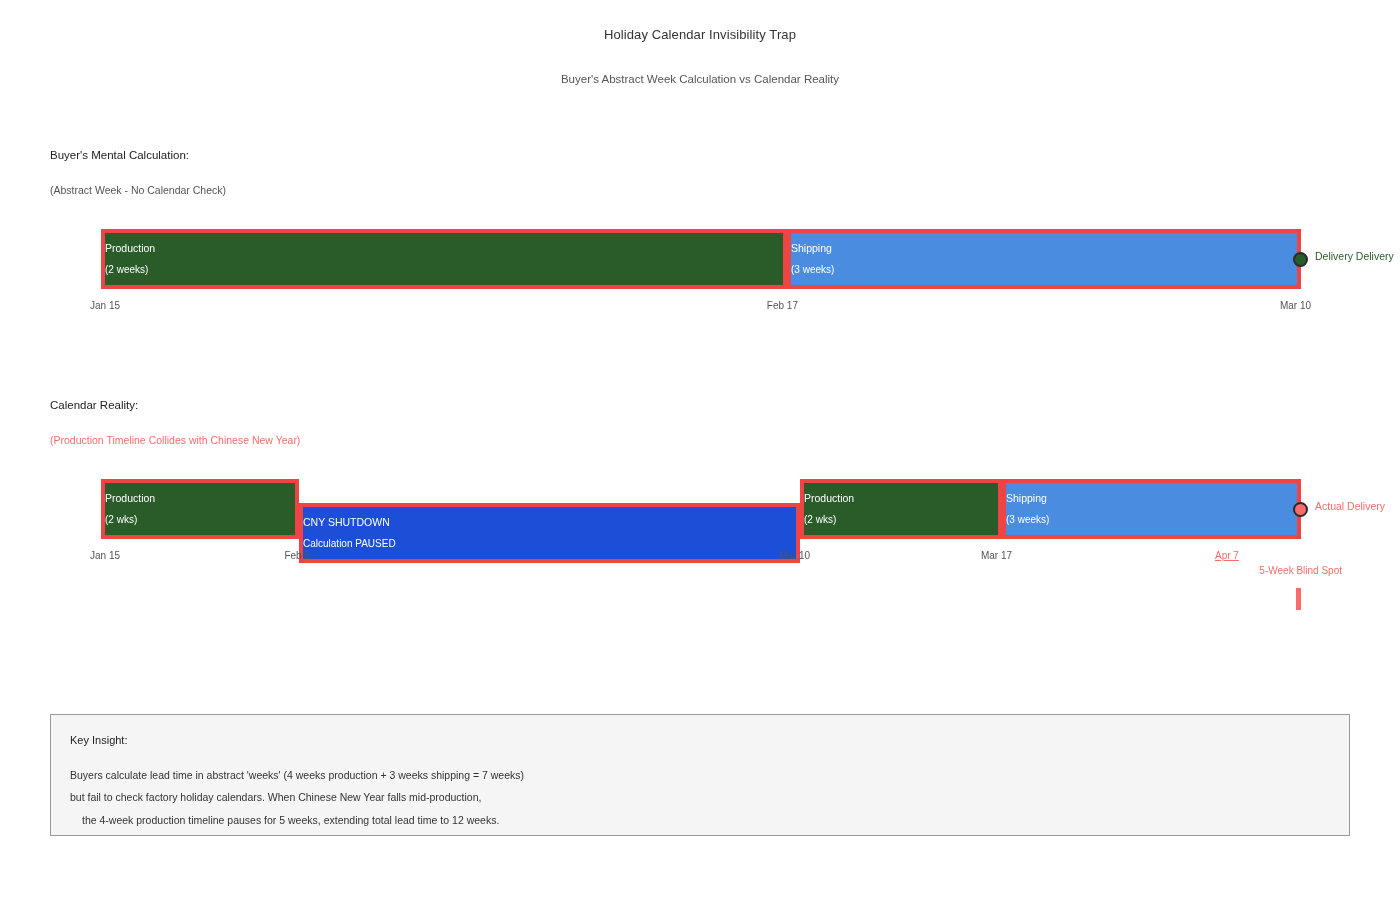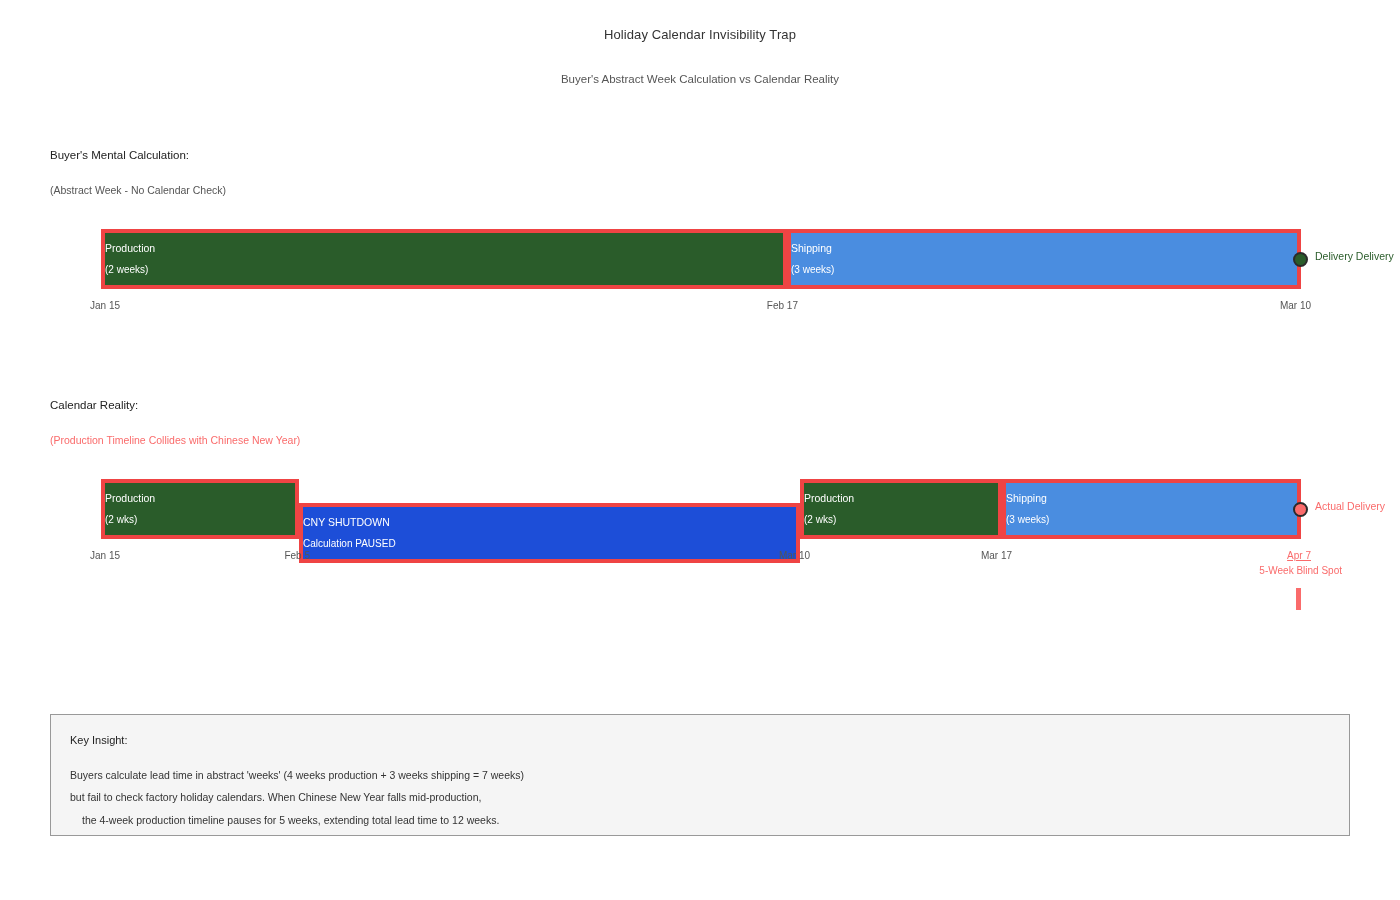--- a/index.html
+++ b/index.html
@@ -175,21 +175,21 @@
     <span class="bar-sub">(3 weeks)</span>
   </div>
 
   <div class="abs marker-dot" style="left:1293px; top:502px; background:#fa6b6b;"></div>
   <div class="abs marker-text" style="left:1315px; top:500px; color:#fa6b6b;">Actual Delivery</div>
 
   <div class="abs tick-label" style="left:90px; top:550px;">Jan 15</div>
   <div class="abs tick-label" style="left:220px; top:550px; width:90px; text-align:right;">Feb 5</div>
   <div class="abs tick-label" style="left:720px; top:550px; width:90px; text-align:right;">Mar 10</div>
   <div class="abs tick-label" style="left:920px; top:550px; width:92px; text-align:right;">Mar 17</div>
-  <div class="abs tick-label coral" style="left:1215px; top:550px; width:96px; text-align:right;text-decoration:underline;">Apr 7</div>
+  <div class="abs tick-label coral" style="left:1215px; top:550px; width:96px; text-align:left;text-decoration:underline;">Apr 7</div>
 
   <div class="abs tick-label coral" style="left:1150px; top:565px; width:192px; text-align:right;">5-Week Blind Spot</div>
   <div class="abs" id="blindspot-tick" style="left:1296px; top:588px;"></div>
 
   <div class="abs" id="insight-box"></div>
   <div class="abs" id="insight-title">Key Insight:</div>
   <div class="abs insight-line" id="insight-l0">Buyers calculate lead time in abstract 'weeks' (4 weeks production + 3 weeks shipping = 7 weeks)</div>
   <div class="abs insight-line" id="insight-l1">but fail to check factory holiday calendars. When Chinese New Year falls mid-production,</div>
   <div class="abs insight-line" id="insight-l2">the 4-week production timeline pauses for 5 weeks, extending total lead time to 12 weeks.</div>
 

